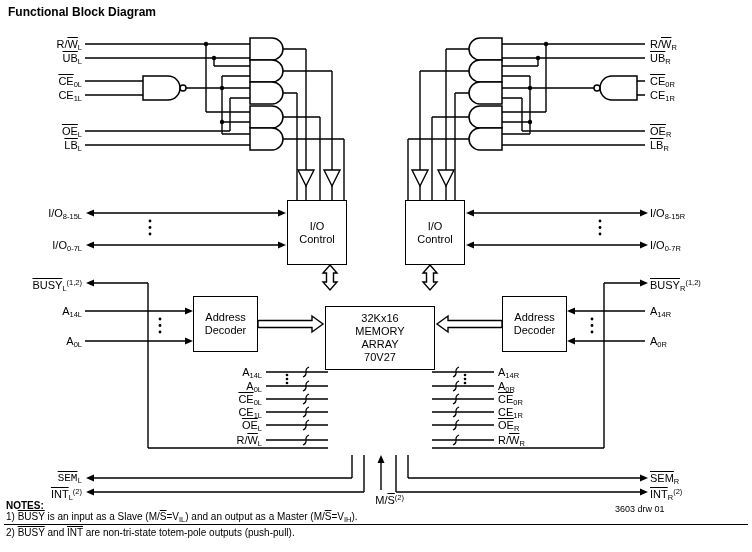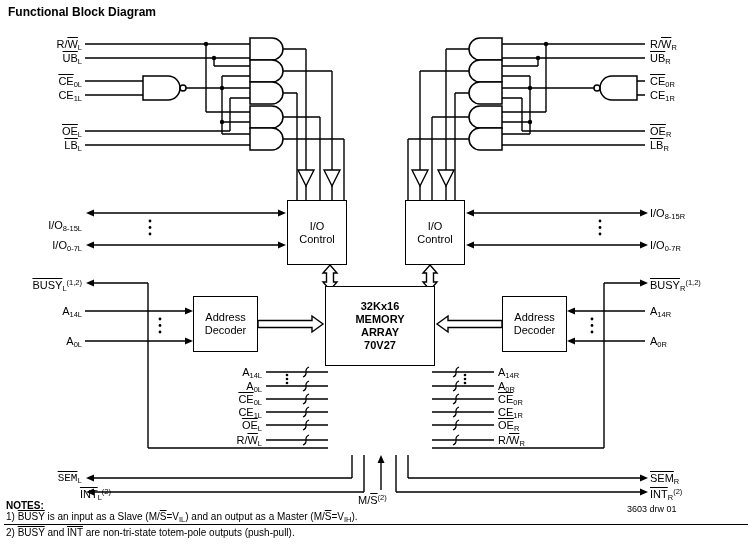--- a/index.html
+++ b/index.html
@@ -10,21 +10,21 @@
   .block{position:absolute;box-sizing:border-box;border:1.5px solid #000;background:#fff;
          display:flex;flex-direction:column;align-items:center;justify-content:center;
          font-size:11px;line-height:13px;text-align:center;}
   .lbl{position:absolute;font-size:11px;line-height:14px;white-space:nowrap;}
   .lbl.r{text-align:left;}
   .seg-o{text-decoration:overline;}
   .seg-sub{font-size:7.5px;vertical-align:-2px;}
   .seg-sup{font-size:7.5px;vertical-align:4px;}
   .notes-head{position:absolute;left:6px;top:500px;font-size:10px;font-weight:bold;}
   .note{position:absolute;left:6px;font-size:10px;white-space:nowrap;}
-  .drw{position:absolute;left:615px;top:504px;font-size:9px;margin-left:12px;}
+  .drw{position:absolute;left:615px;top:504px;font-size:9px;}
   .rule{position:absolute;left:4px;top:524px;width:744px;border-top:1px solid #000;}
 </style>
 </head>
 <body>
 
 <div id="page">
 
   <svg id="diagram-svg" width="752" height="552" viewBox="0 0 752 552">
 
     <g stroke="#000" stroke-width="1.4" fill="none">
@@ -199,42 +199,42 @@
     <div>Control</div>
   </div>
   <div class="block" style="left:193px;top:296px;width:65px;height:56px;">
     <div>Address</div>
     <div>Decoder</div>
   </div>
   <div class="block" style="left:502px;top:296px;width:65px;height:56px;">
     <div>Address</div>
     <div>Decoder</div>
   </div>
-  <div class="block" style="left:325px;top:286px;width:110px;height:80px;font-weight:bold;">
+  <div class="block" style="left:325px;top:306px;width:110px;height:64px;">
     <div>32Kx16</div>
     <div>MEMORY</div>
     <div>ARRAY</div>
     <div>70V27</div>
   </div>
 
   <div class="title">Functional Block Diagram</div>
 
   <div class="lbl r" style="right:670px;top:37px;"><span>R/</span><span class="seg-o">W</span><span class="seg-sub">L</span></div>
   <div class="lbl r" style="right:670px;top:51px;"><span class="seg-o">UB</span><span class="seg-sub">L</span></div>
   <div class="lbl r" style="right:670px;top:74px;"><span class="seg-o">CE</span><span class="seg-sub">0L</span></div>
   <div class="lbl r" style="right:670px;top:88px;"><span>CE</span><span class="seg-sub">1L</span></div>
   <div class="lbl r" style="right:670px;top:124px;"><span class="seg-o">OE</span><span class="seg-sub">L</span></div>
   <div class="lbl r" style="right:670px;top:138px;"><span class="seg-o">LB</span><span class="seg-sub">L</span></div>
-  <div class="lbl r" style="right:670px;top:206px;margin-top:12px;"><span>I/O</span><span class="seg-sub">8-15L</span></div>
+  <div class="lbl r" style="right:670px;top:206px;"><span>I/O</span><span class="seg-sub">8-15L</span></div>
   <div class="lbl r" style="right:670px;top:238px;"><span>I/O</span><span class="seg-sub">0-7L</span></div>
   <div class="lbl r" style="right:670px;top:276px;"><span class="seg-o">BUSY</span><span class="seg-sub">L</span><span class="seg-sup">(1,2)</span></div>
   <div class="lbl r" style="right:670px;top:304px;"><span>A</span><span class="seg-sub">14L</span></div>
   <div class="lbl r" style="right:670px;top:334px;"><span>A</span><span class="seg-sub">0L</span></div>
   <div class="lbl r" style="right:670px;top:471px;font-family:Liberation Mono, monospace;"><span class="seg-o">SEM</span><span class="seg-sub">L</span></div>
-  <div class="lbl r" style="right:641px;top:485px;"><span class="seg-o">INT</span><span class="seg-sub">L</span><span class="seg-sup">(2)</span></div>
+  <div class="lbl r" style="right:670px;top:485px;"><span class="seg-o">INT</span><span class="seg-sub">L</span><span class="seg-sup">(2)</span></div>
 
   <div class="lbl" style="left:650px;top:37px;"><span>R/</span><span class="seg-o">W</span><span class="seg-sub">R</span></div>
   <div class="lbl" style="left:650px;top:51px;"><span class="seg-o">UB</span><span class="seg-sub">R</span></div>
   <div class="lbl" style="left:650px;top:74px;"><span class="seg-o">CE</span><span class="seg-sub">0R</span></div>
   <div class="lbl" style="left:650px;top:88px;"><span>CE</span><span class="seg-sub">1R</span></div>
   <div class="lbl" style="left:650px;top:124px;"><span class="seg-o">OE</span><span class="seg-sub">R</span></div>
   <div class="lbl" style="left:650px;top:138px;"><span class="seg-o">LB</span><span class="seg-sub">R</span></div>
   <div class="lbl" style="left:650px;top:206px;"><span>I/O</span><span class="seg-sub">8-15R</span></div>
   <div class="lbl" style="left:650px;top:238px;"><span>I/O</span><span class="seg-sub">0-7R</span></div>
   <div class="lbl" style="left:650px;top:276px;"><span class="seg-o">BUSY</span><span class="seg-sub">R</span><span class="seg-sup">(1,2)</span></div>
@@ -249,21 +249,21 @@
   <div class="lbl r" style="right:490px;top:405px;"><span>CE</span><span class="seg-sub">1L</span></div>
   <div class="lbl r" style="right:490px;top:418px;"><span class="seg-o">OE</span><span class="seg-sub">L</span></div>
   <div class="lbl r" style="right:490px;top:433px;"><span>R/</span><span class="seg-o">W</span><span class="seg-sub">L</span></div>
   <div class="lbl" style="left:498px;top:365px;"><span>A</span><span class="seg-sub">14R</span></div>
   <div class="lbl" style="left:498px;top:379px;"><span>A</span><span class="seg-sub">0R</span></div>
   <div class="lbl" style="left:498px;top:392px;"><span class="seg-o">CE</span><span class="seg-sub">0R</span></div>
   <div class="lbl" style="left:498px;top:405px;"><span>CE</span><span class="seg-sub">1R</span></div>
   <div class="lbl" style="left:498px;top:418px;"><span class="seg-o">OE</span><span class="seg-sub">R</span></div>
   <div class="lbl" style="left:498px;top:433px;"><span>R/</span><span class="seg-o">W</span><span class="seg-sub">R</span></div>
 
-  <div class="lbl" style="left:358px;top:491px;width:46px;text-align:left;"><span>M/</span><span class="seg-o">S</span><span class="seg-sup">(2)</span></div>
+  <div class="lbl" style="left:358px;top:491px;width:46px;text-align:right;"><span>M/</span><span class="seg-o">S</span><span class="seg-sup">(2)</span></div>
 
   <div class="notes-head">NOTES:</div>
   <div class="note" style="top:511px;"><span>1) </span><span class="seg-o">BUSY</span><span> is an input as a Slave (M/</span><span class="seg-o">S</span><span>=V</span><span class="seg-sub">IL</span><span>) and an output as a Master (M/</span><span class="seg-o">S</span><span>=V</span><span class="seg-sub">IH</span><span>).</span></div>
   <div class="rule"></div>
   <div class="note" style="top:527px;"><span>2) </span><span class="seg-o">BUSY</span><span> and </span><span class="seg-o">INT</span><span> are non-tri-state totem-pole outputs (push-pull).</span></div>
   <div class="drw">3603 drw 01</div>
 
 </div>
 
 </body></html>

